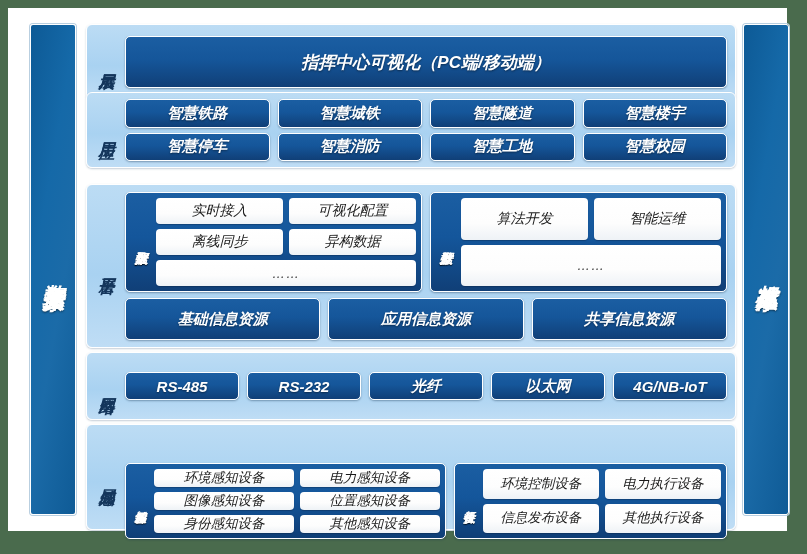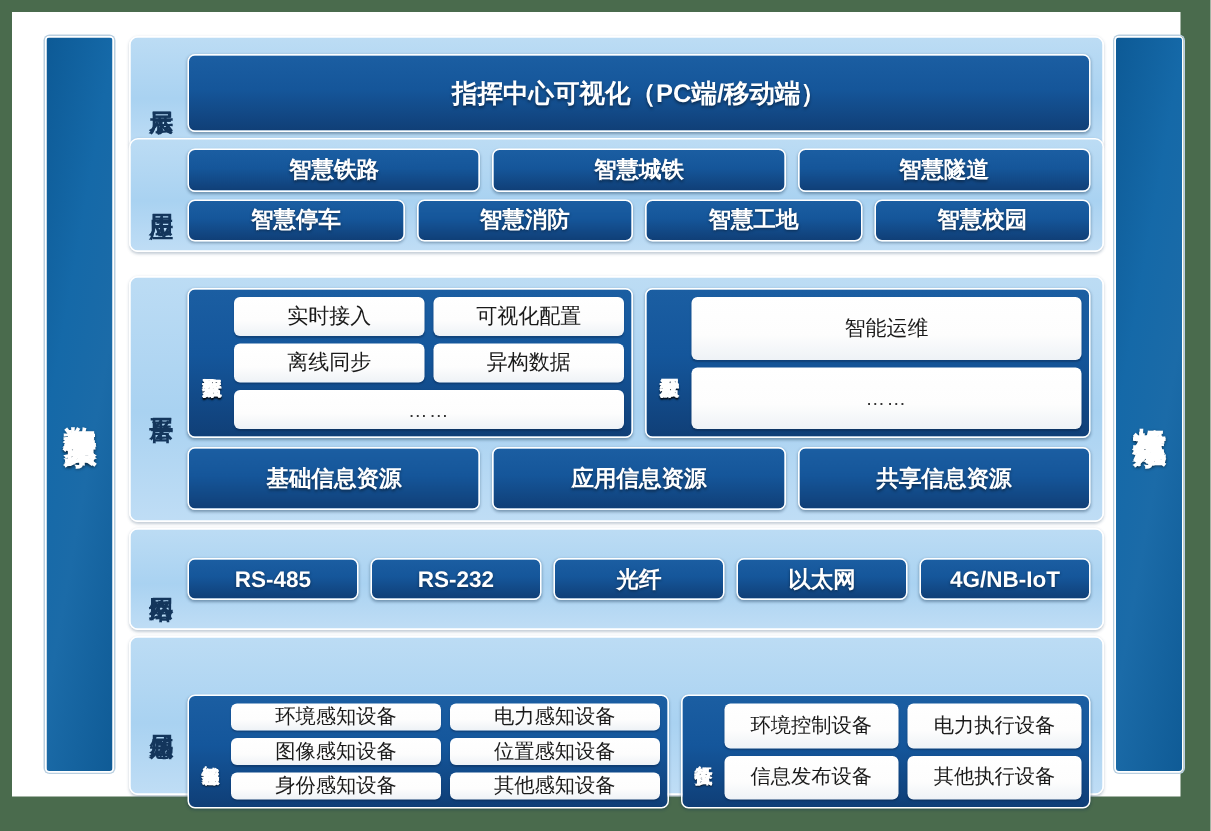--- a/index.html
+++ b/index.html
@@ -10,20 +10,21 @@
     overflow:hidden;
   }
 
   
   .canvas{
     position:absolute;
     left:8px;top:8px;
     width:779px;height:523px;
     background:#ffffff;
     box-sizing:border-box;
+    font-style:italic;
   }
 
   
   .pillar{
     position:absolute;
     top:16px;
     width:46px;
     height:491px;
     border-radius:3px;
     background:linear-gradient(100deg,#0d5a96 0%,#1569a8 35%,#1b6ba8 60%,#0f5b96 100%);
@@ -189,20 +190,21 @@
     </div>
   </div>
 
   <div class="layer" id="layer-application">
     <div class="layer-label">应用层</div>
     <div class="layer-body">
       <div class="row">
         <div class="pill">智慧铁路</div>
         <div class="pill">智慧城铁</div>
         <div class="pill">智慧隧道</div>
+        <div class="pill">智慧楼宇</div>
       </div>
       <div class="row">
         <div class="pill">智慧停车</div>
         <div class="pill">智慧消防</div>
         <div class="pill">智慧工地</div>
         <div class="pill">智慧校园</div>
       </div>
     </div>
   </div>
 
@@ -226,20 +228,21 @@
             <div class="cell-row">
               <div class="wcell dots">……</div>
             </div>
           </div>
         </div>
 
         <div class="plat-group">
           <div class="plat-group-label">数据开发</div>
           <div class="plat-group-cells">
             <div class="cell-row">
+              <div class="wcell">算法开发</div>
               <div class="wcell">智能运维</div>
             </div>
             <div class="cell-row">
               <div class="wcell dots">……</div>
             </div>
           </div>
         </div>
 
       </div>
 

